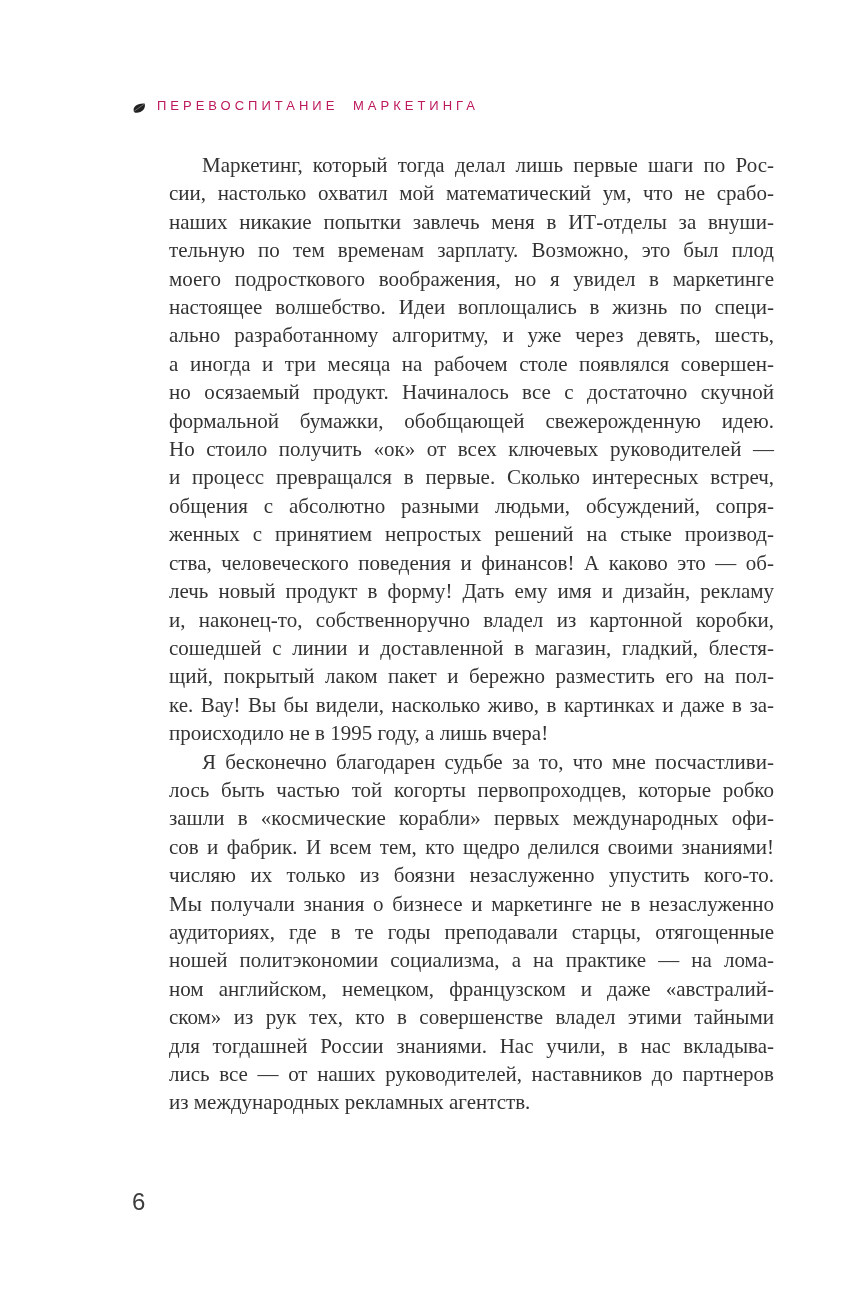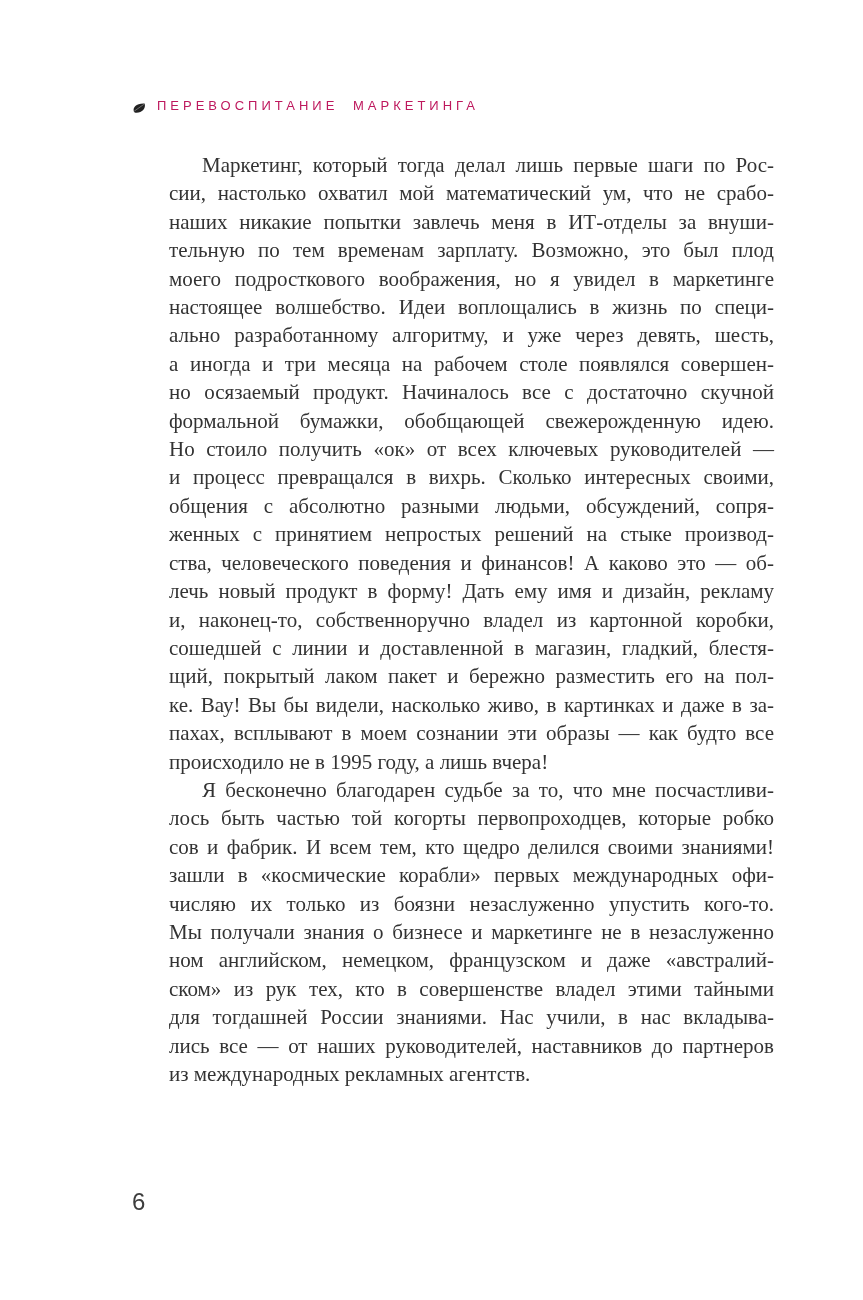--- a/index.html
+++ b/index.html
@@ -95,39 +95,40 @@
         <div class="line">сии, настолько охватил мой математический ум, что не срабо-</div>
         <div class="line">наших никакие попытки завлечь меня в ИТ-отделы за внуши-</div>
         <div class="line">тельную по тем временам зарплату. Возможно, это был плод</div>
         <div class="line">моего подросткового воображения, но я увидел в маркетинге</div>
         <div class="line">настоящее волшебство. Идеи воплощались в жизнь по специ-</div>
         <div class="line">ально разработанному алгоритму, и уже через девять, шесть,</div>
         <div class="line">а иногда и три месяца на рабочем столе появлялся совершен-</div>
         <div class="line">но осязаемый продукт. Начиналось все с достаточно скучной</div>
         <div class="line">формальной бумажки, обобщающей свежерожденную идею.</div>
         <div class="line">Но стоило получить «ок» от всех ключевых руководителей —</div>
-        <div class="line">и процесс превращался в вихрь. Сколько интересных своими,</div>
+        <div class="line">и процесс превращался в первые. Сколько интересных встреч,</div>
         <div class="line">общения с абсолютно разными людьми, обсуждений, сопря-</div>
         <div class="line">женных с принятием непростых решений на стыке производ-</div>
         <div class="line">ства, человеческого поведения и финансов! А каково это — об-</div>
         <div class="line">лечь новый продукт в форму! Дать ему имя и дизайн, рекламу</div>
         <div class="line">и, наконец-то, собственноручно владел из картонной коробки,</div>
         <div class="line">сошедшей с линии и доставленной в магазин, гладкий, блестя-</div>
         <div class="line">щий, покрытый лаком пакет и бережно разместить его на пол-</div>
         <div class="line">ке. Вау! Вы бы видели, насколько живо, в картинках и даже в за-</div>
-        <div class="line">пахах, всплывают в моем сознании эти образы — как будто все</div>
         <div class="line last">происходило не в 1995 году, а лишь вчера!</div>
       </div>
       <div class="paragraph">
         <div class="line first">Я бесконечно благодарен судьбе за то, что мне посчастливи-</div>
         <div class="line">лось быть частью той когорты первопроходцев, которые робко</div>
+        <div class="line">зашли в «космические корабли» первых международных офи-</div>
         <div class="line">сов и фабрик. И всем тем, кто щедро делился своими знаниями!</div>
-        <div class="line">зашли в «космические корабли» первых международных офи-</div>
         <div class="line">числяю их только из боязни незаслуженно упустить кого-то.</div>
         <div class="line">Мы получали знания о бизнесе и маркетинге не в незаслуженно</div>
+        <div class="line">аудиториях, где в те годы преподавали старцы, отягощенные</div>
+        <div class="line">ношей политэкономии социализма, а на практике — на лома-</div>
         <div class="line">ном английском, немецком, французском и даже «австралий-</div>
         <div class="line">ском» из рук тех, кто в совершенстве владел этими тайными</div>
         <div class="line">для тогдашней России знаниями. Нас учили, в нас вкладыва-</div>
         <div class="line">лись все — от наших руководителей, наставников до партнеров</div>
         <div class="line last">из международных рекламных агентств.</div>
       </div>
     </div>
 
   <div class="page-number">6</div>
 

